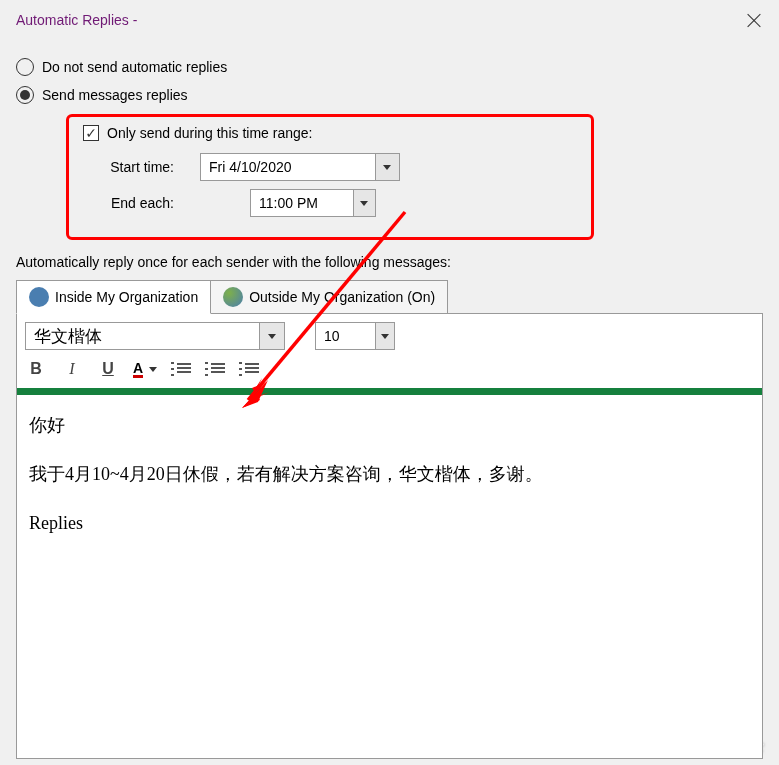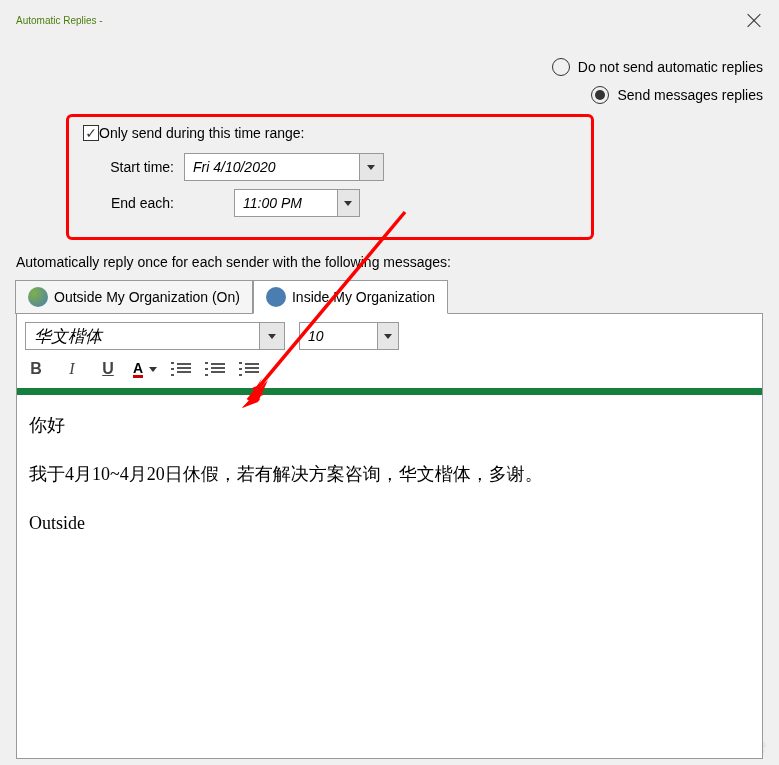--- a/index.html
+++ b/index.html
@@ -18,22 +18,22 @@
     }
     .titlebar {
       display: flex;
       align-items: center;
       justify-content: space-between;
       padding: 8px 16px;
       background: #f0f0f0;
       height: 40px;
     }
     .titlebar-text {
-      font-size: 10px;
-      color: #4d7c0f;
+      font-size: 14px;
+      color: #701a75;
     }
     .close-btn {
       width: 18px;
       height: 18px;
       position: relative;
       cursor: pointer;
     }
     .close-btn::before, .close-btn::after {
       content: '';
       position: absolute;
@@ -46,21 +46,20 @@
     .close-btn::before { transform: rotate(45deg); }
     .close-btn::after { transform: rotate(-45deg); }
     .content {
       padding: 8px 16px;
     }
     .radio-row {
       display: flex;
       align-items: center;
       gap: 8px;
       margin: 10px 0;
-      justify-content: flex-end;
     }
     .radio {
       width: 18px;
       height: 18px;
       border: 1.5px solid #333;
       border-radius: 50%;
       position: relative;
       cursor: pointer;
     }
     .radio.checked::after {
@@ -77,20 +76,21 @@
     .highlight-box {
       border: 3.5px solid #ff0000;
       border-radius: 6px;
       margin: 2px 0 8px 50px;
       padding: 8px 14px 12px 14px;
       width: 528px;
     }
     .checkbox-row {
       display: flex;
       align-items: center;
+      gap: 8px;
       margin-bottom: 12px;
     }
     .checkbox {
       width: 16px;
       height: 16px;
       border: 1.5px solid #333;
       display: flex;
       align-items: center;
       justify-content: center;
       cursor: pointer;
@@ -99,21 +99,21 @@
     .checkbox.checked::after {
       content: '✓';
       font-size: 14px;
       line-height: 1;
       color: #333;
     }
     .time-row {
       display: flex;
       align-items: center;
       margin: 8px 0;
-      gap: 6px;
+      gap: 22px;
     }
     .time-label {
       width: 95px;
       text-align: right;
       padding-right: 4px;
     }
     .dropdown {
       display: flex;
       align-items: center;
       border: 1px solid #999;
@@ -121,21 +121,20 @@
       height: 28px;
     }
     .dropdown-input {
       border: none;
       padding: 0 8px;
       height: 100%;
       font-size: 14px;
       font-family: inherit;
       width: 100%;
       outline: none;
-      font-style: italic;
     }
     .dropdown-btn {
       width: 28px;
       height: 100%;
       background: #e6e6e6;
       border-left: 1px solid #999;
       display: flex;
       align-items: center;
       justify-content: center;
       cursor: pointer;
@@ -190,24 +189,24 @@
       border: 1px solid #999;
       background: #fff;
       margin-top: -1px;
       position: relative;
       z-index: 1;
     }
     .toolbar {
       padding: 8px;
       display: flex;
       align-items: center;
-      gap: 10px;
+      gap: 26px;
     }
     .font-dd { width: 260px; }
-    .size-dd { width: 100px; margin-left: 4px; }
+    .size-dd { width: 80px; margin-left: 4px; }
     .toolbar2 {
       padding: 0 8px 8px 8px;
       display: flex;
       align-items: center;
       gap: 14px;
     }
     .fmt-btn {
       width: 22px;
       height: 22px;
       display: flex;
@@ -318,27 +317,27 @@
         <div class="dropdown-btn">
             <div class="chevron"></div>
           </div>
       </div>
     </div>
   </div>
 
   <div class="reply-label">Automatically reply once for each sender with the following messages:</div>
 
   <div class="tabs">
+    <div class="tab active">
+      <span class="tab-icon"></span>
+      <span>Inside My Organization</span>
+    </div>
     <div class="tab">
       <span class="tab-icon globe"></span>
       <span>Outside My Organization (On)</span>
-    </div>
-    <div class="tab active">
-      <span class="tab-icon"></span>
-      <span>Inside My Organization</span>
     </div>
   </div>
 
   <div class="editor">
     <div class="toolbar">
       <div class="dropdown font-dd">
         <input class="dropdown-input" style="font-size: 17px;" value="华文楷体">
         <div class="dropdown-btn">
             <div class="chevron"></div>
           </div>
@@ -370,21 +369,21 @@
         </div>
       <div class="list-icon">
           <span></span>
           <span></span>
           <span></span>
         </div>
     </div>
     <div class="editor-body">
       <p>你好</p>
       <p>我于4月10~4月20日休假，若有解决方案咨询，华文楷体，多谢。</p>
-      <p style="font-family: 'Times New Roman', serif;">Outside</p>
+      <p style="font-family: 'Times New Roman', serif;">Replies</p>
     </div>
   </div>
 </div>
 
 <svg class="arrow-svg" viewBox="0 0 190 230">
   <line x1="175" y1="12" x2="18" y2="200" stroke="#ff0000" stroke-width="3.5"></line>
   <polygon points="18,200 32,178 22,200 40,192" fill="#ff0000"></polygon>
   <polygon points="12,208 36,182 22,188 30,200" fill="#ff0000"></polygon>
   <path d="M 12 208 L 38 180 L 28 202 Z" fill="#ff0000"></path>
 </svg>

